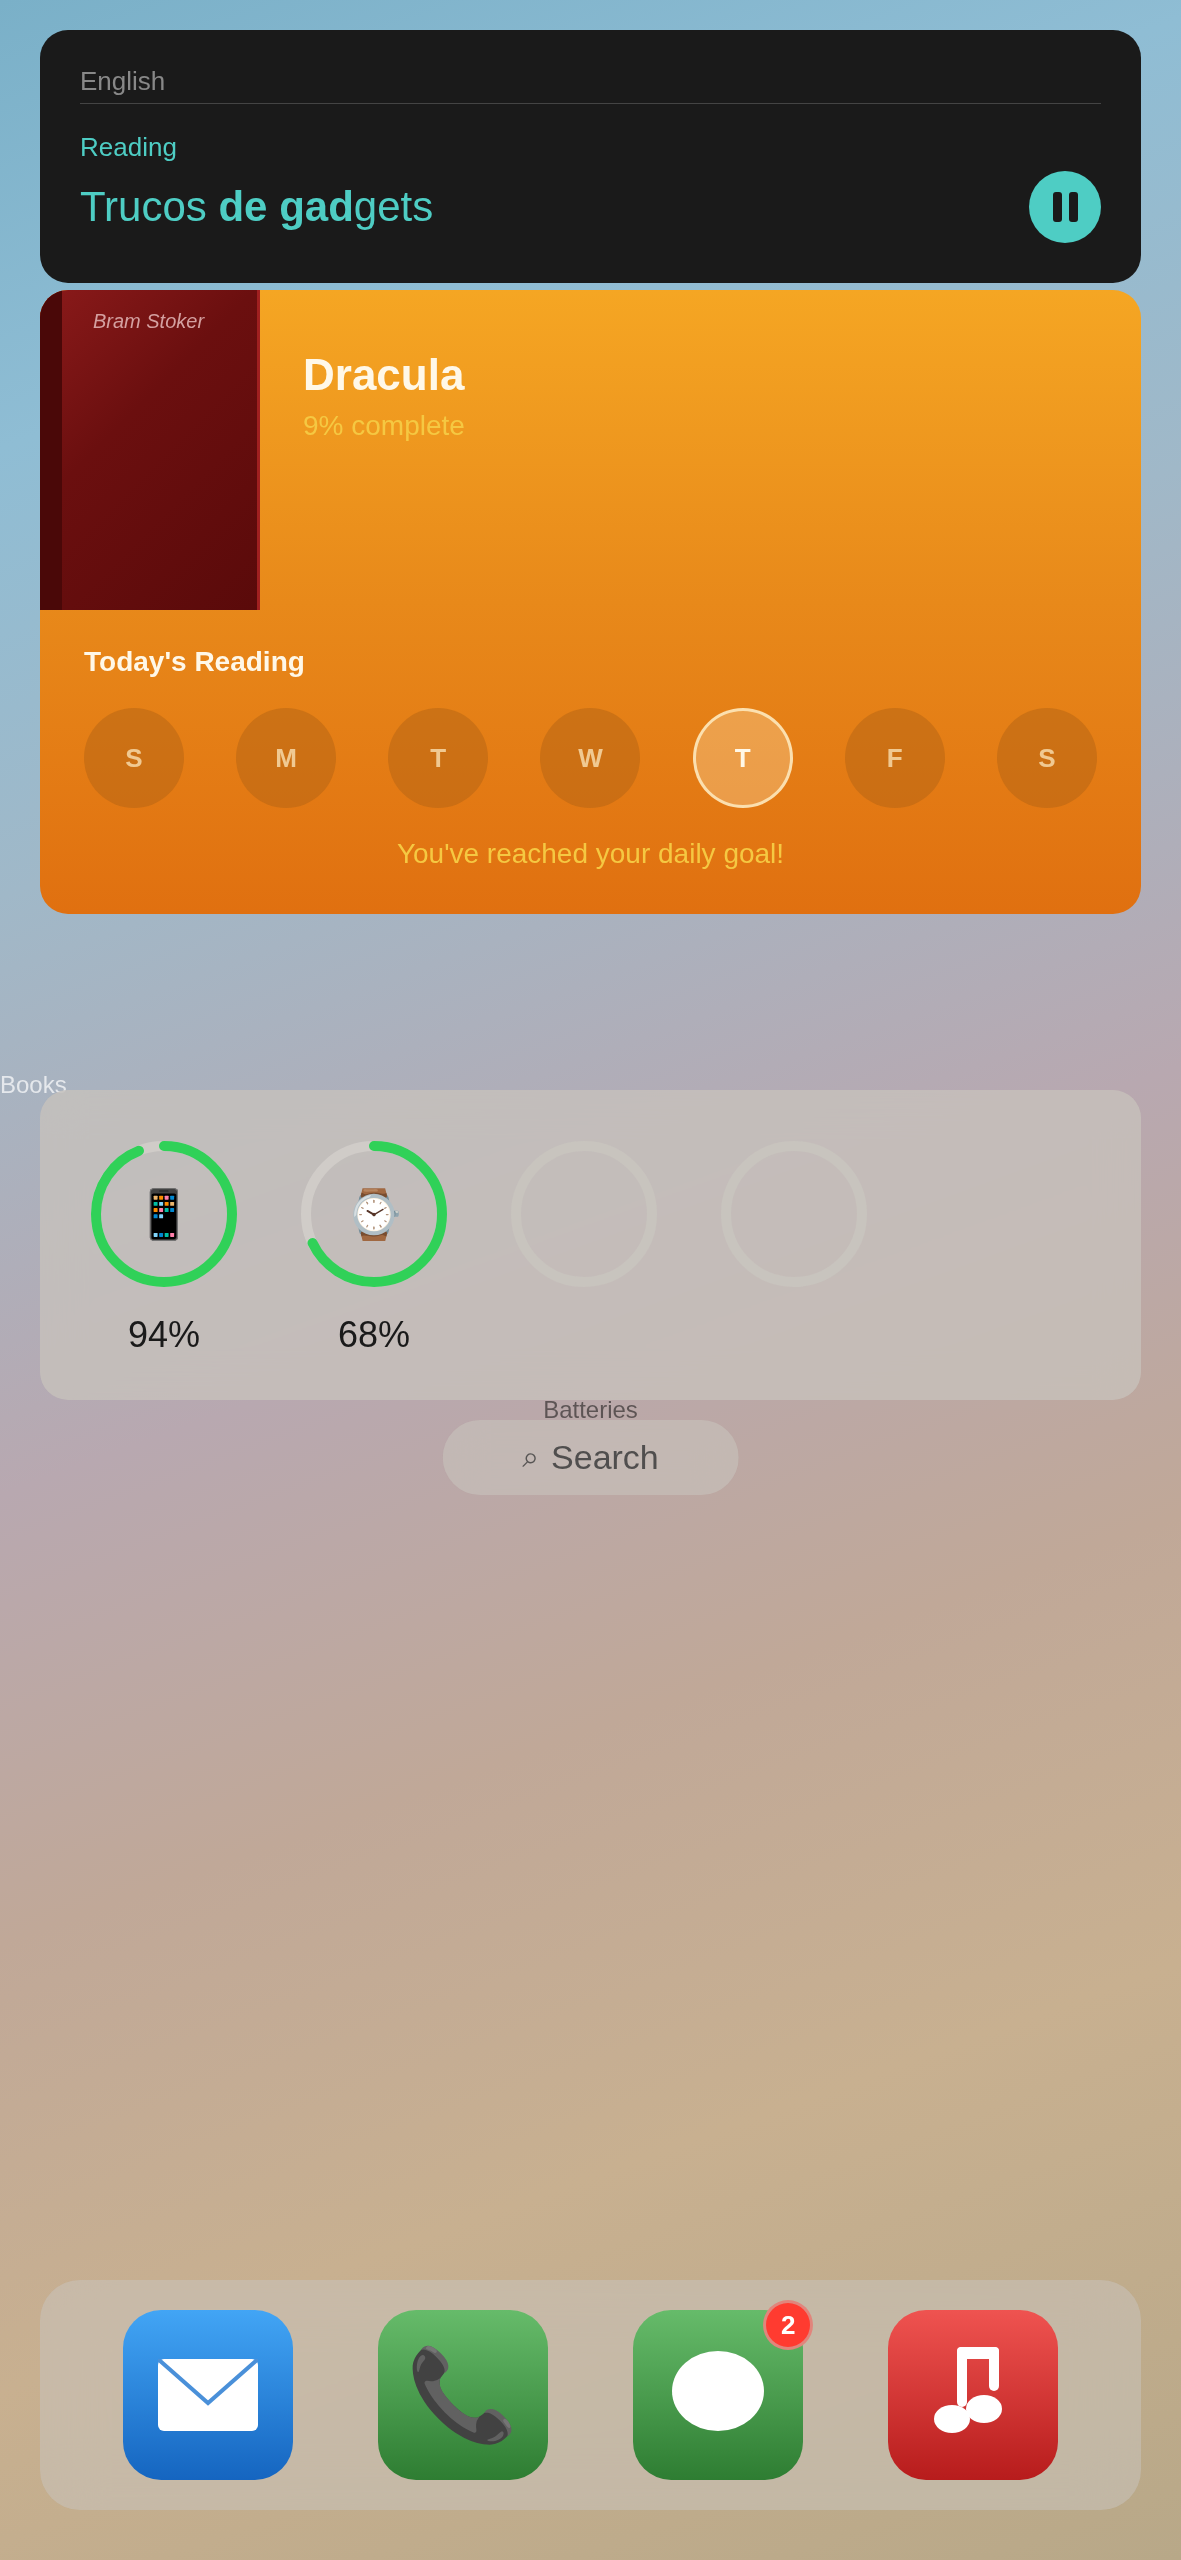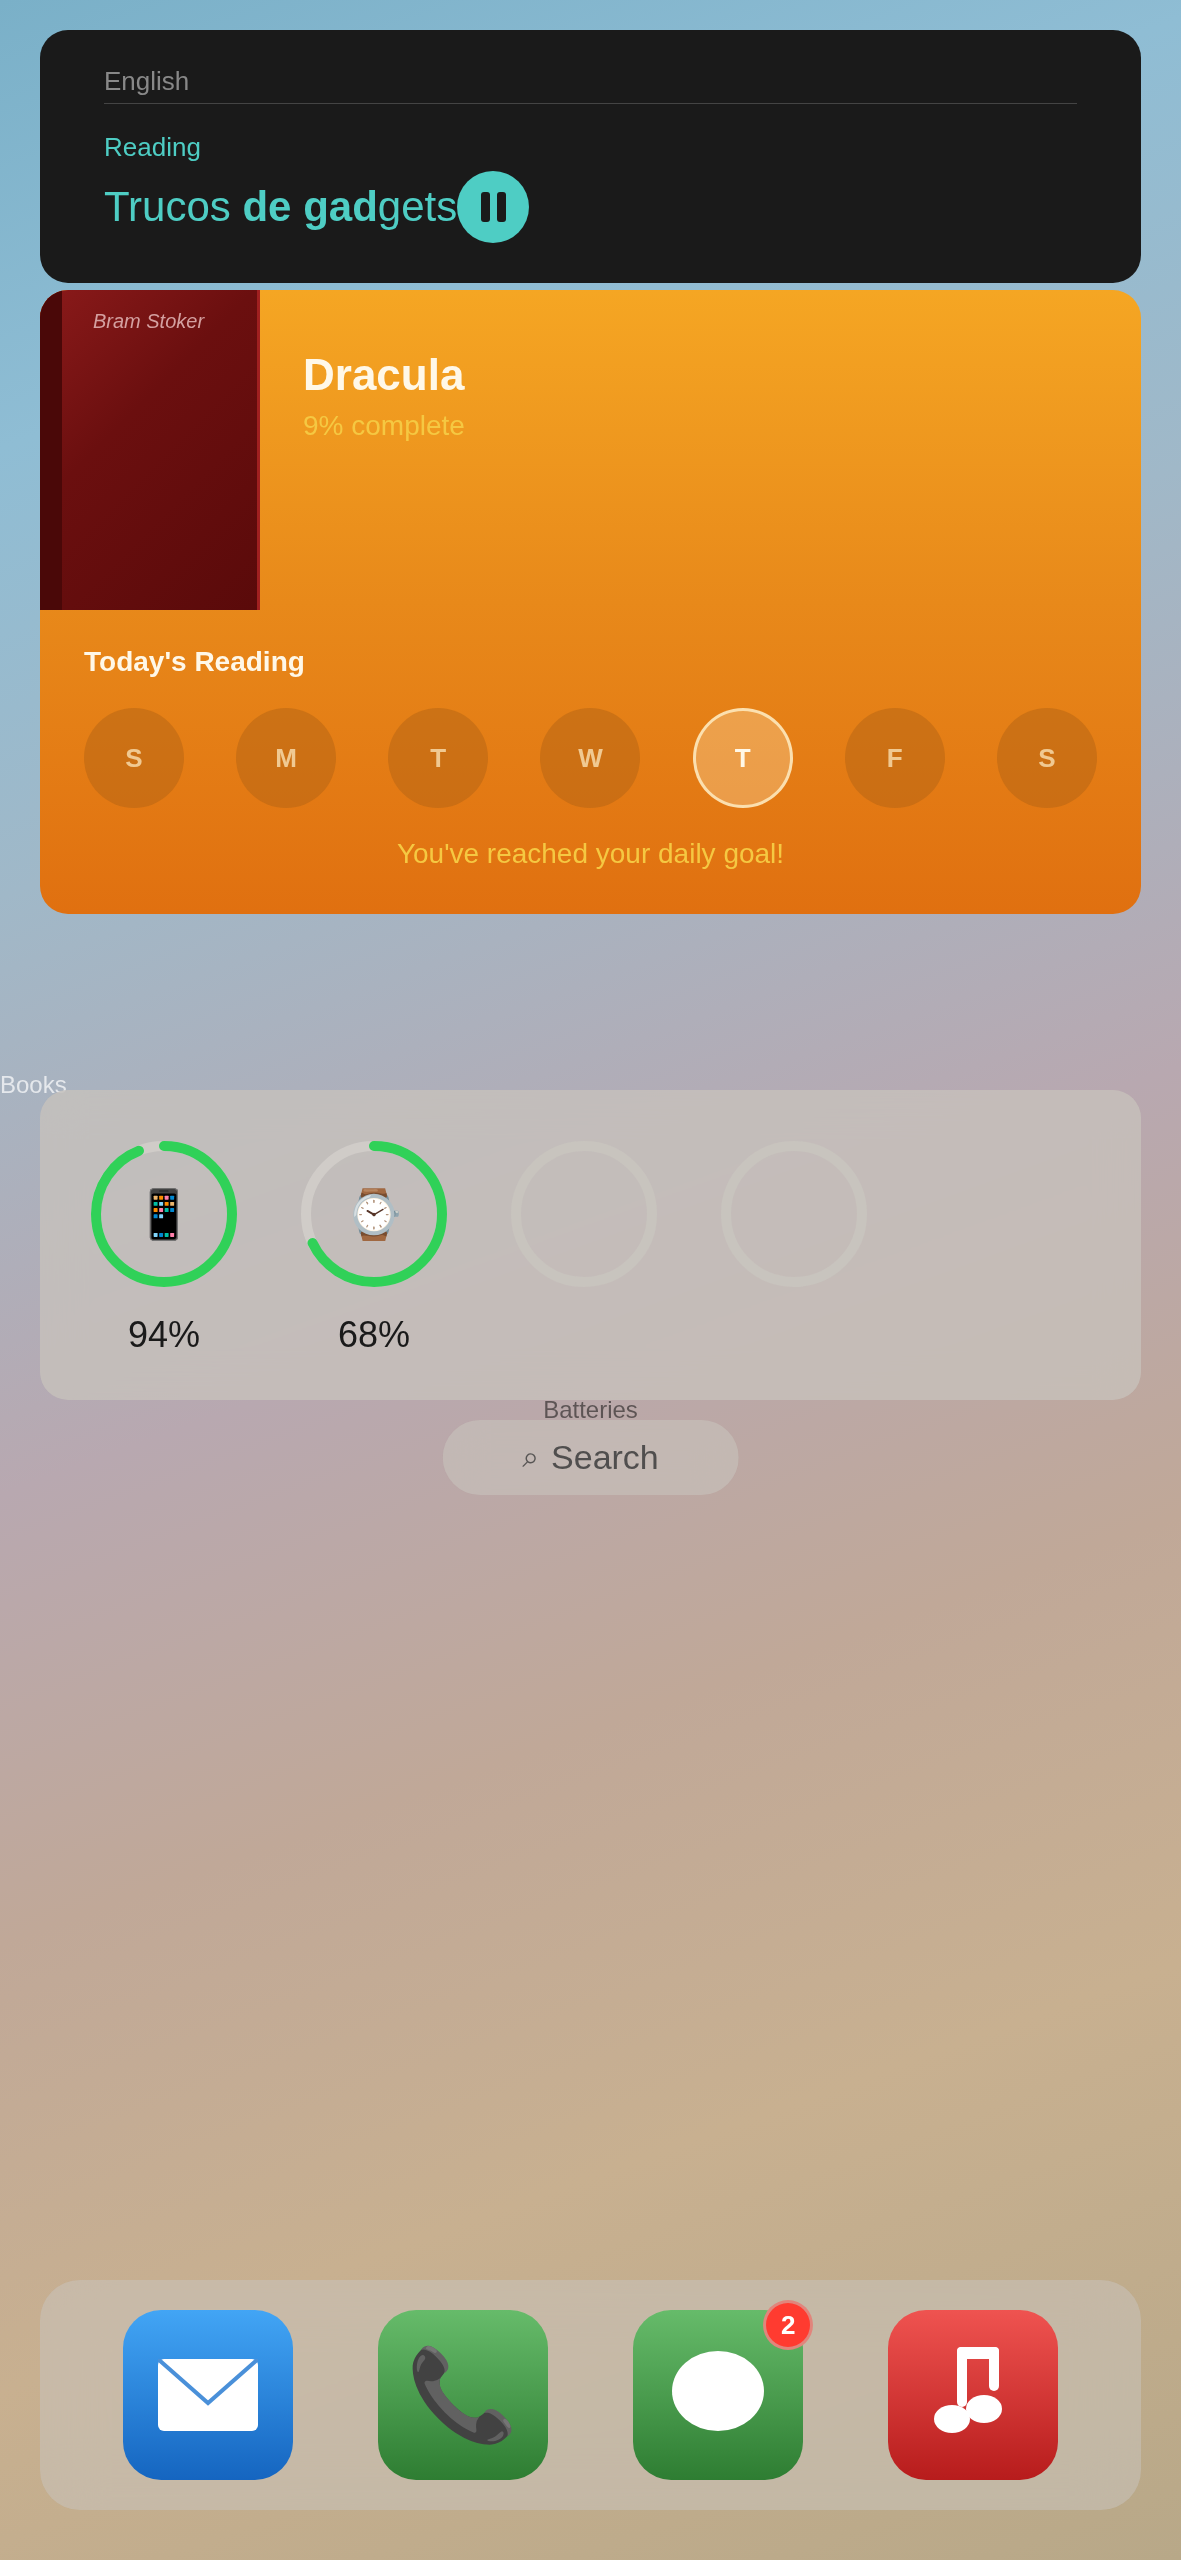--- a/index.html
+++ b/index.html
@@ -15,21 +15,21 @@
     }
 
     
     .translation-popup {
       position: absolute;
       top: 30px;
       left: 40px;
       right: 40px;
       background: #1a1a1a;
       border-radius: 28px;
-      padding: 36px 64px 40px;
+      padding: 36px 40px 40px;
       z-index: 100;
     }
 
     .translation-source-lang {
       font-size: 26px;
       color: #888;
       font-weight: 400;
       margin-bottom: 6px;
     }
 
@@ -49,20 +49,21 @@
     .translation-target-lang {
       font-size: 26px;
       color: #4ecdc4;
       font-weight: 400;
       margin-bottom: 8px;
     }
 
     .translation-target-row {
       display: flex;
       align-items: center;
+      justify-content: space-between;
     }
 
     .translation-target-text {
       font-size: 42px;
       font-weight: 700;
     }
 
     .translation-target-text .normal {
       color: #4ecdc4;
       font-weight: 400;

